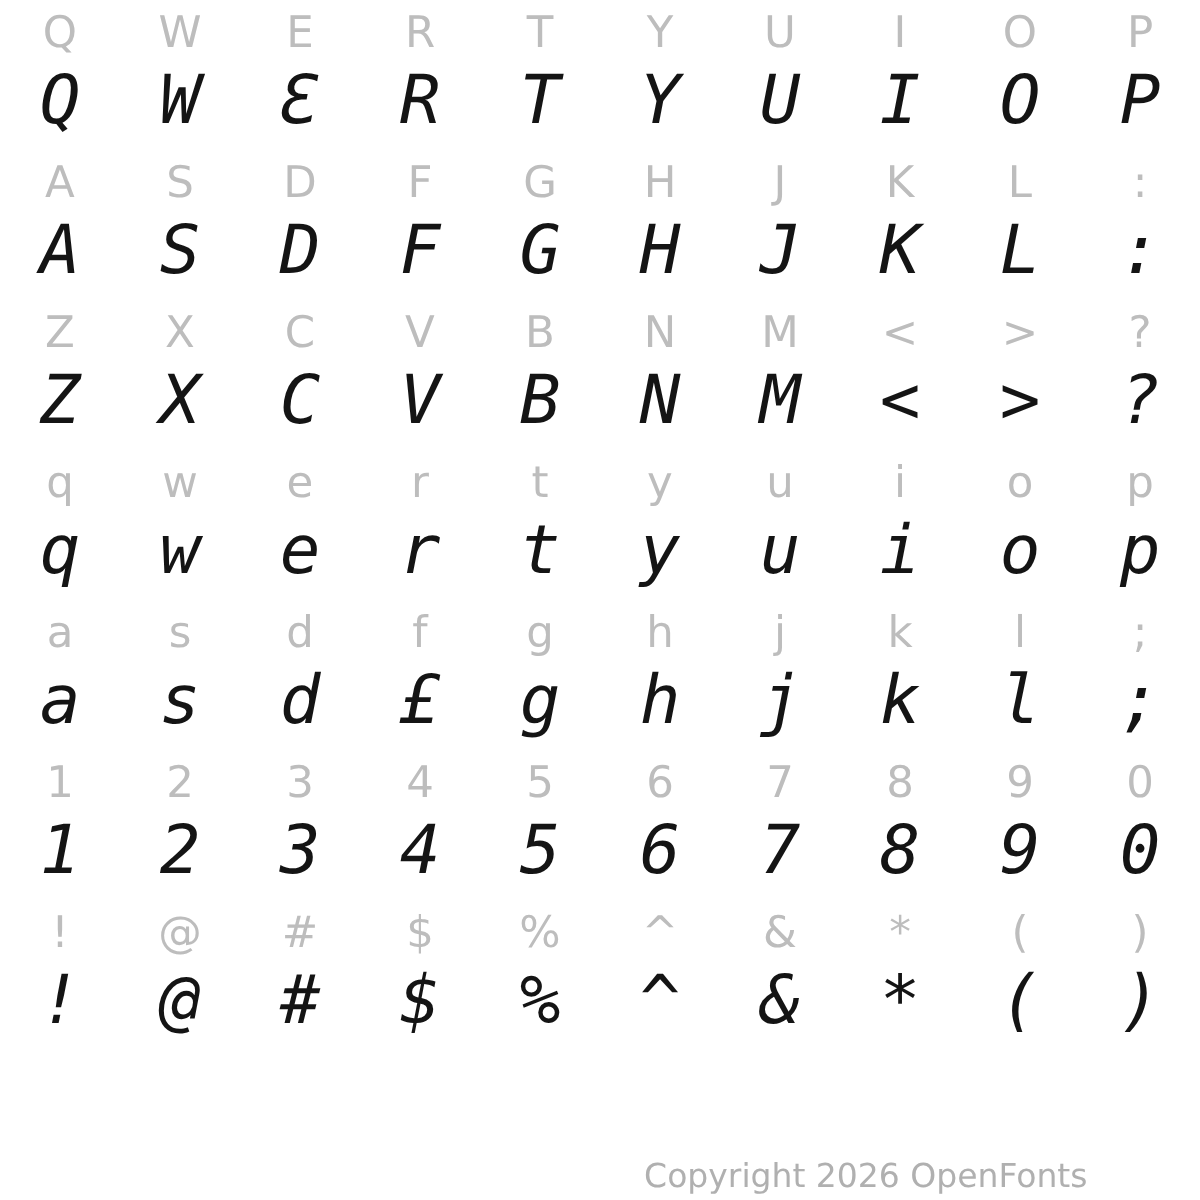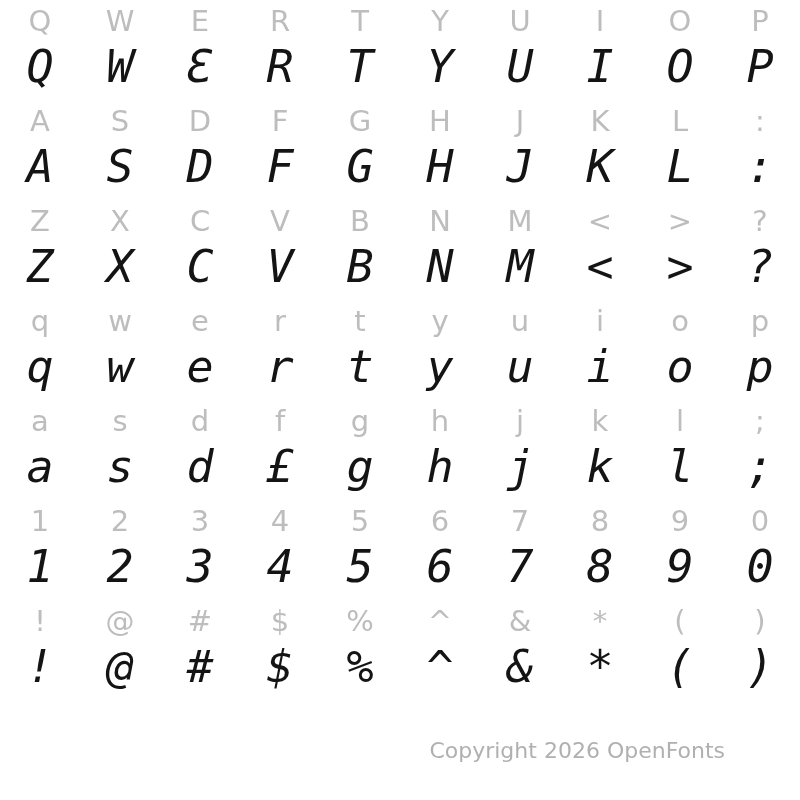--- a/index.html
+++ b/index.html
@@ -32,21 +32,21 @@
   .preview-row {
     height: 60px;
     line-height: 54px;
     font-family: "DejaVu Sans Mono", "Liberation Mono", monospace;
     font-style: italic;
     font-size: 45px;
     color: var(--preview-black, #141414);
   }
   .copyright {
     position: absolute;
-    top: 738px;
+    top: 772px;
     right: 75px;
     font-family: "DejaVu Sans", "Liberation Sans", sans-serif;
     font-size: 22px;
     color: var(--copyright-gray, #b0b0b0);
   }
 </style>
 </head>
 <body style="background: rgb(255, 255, 255);">
 
 <div class="grid" id="glyph-grid">

